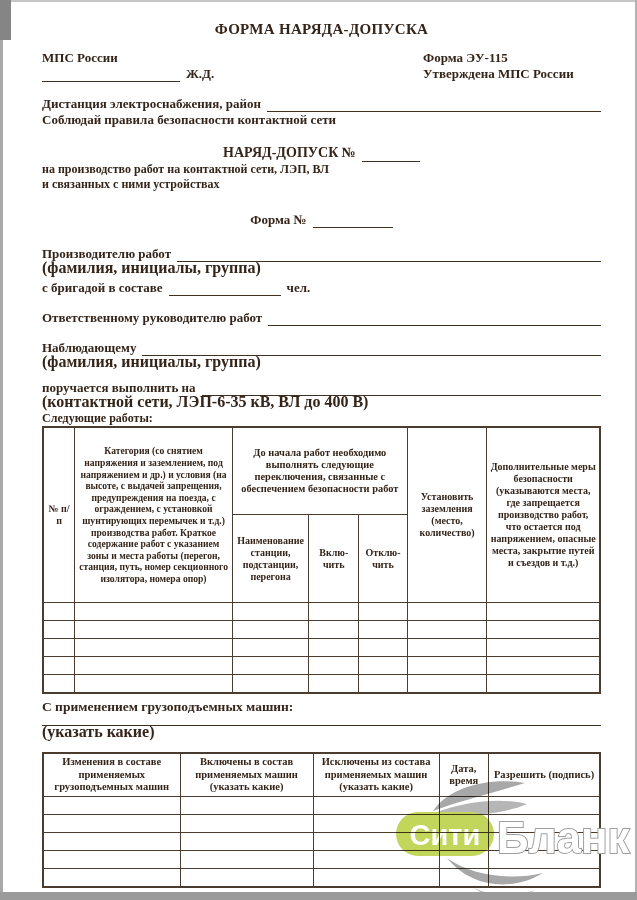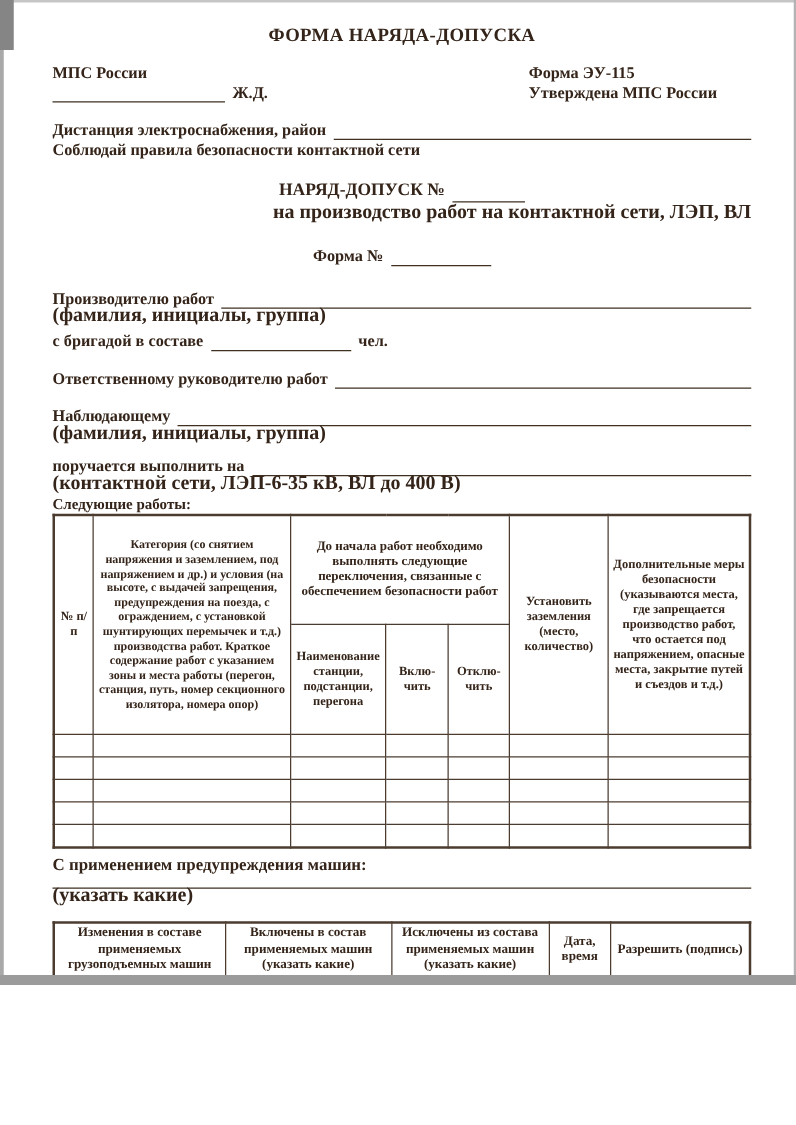--- a/index.html
+++ b/index.html
@@ -1,17 +1,17 @@
 <!DOCTYPE html>
 <html><head>
 <meta charset="utf-8">
 <style>
   html,body{margin:0;padding:0;background:#fff;}
   .page{
-    position:relative;width:637px;height:788px;background:#fff;overflow:hidden;
+    position:relative;width:637px;height:900px;background:#fff;overflow:hidden;
     font-family:"Liberation Serif","DejaVu Serif",serif;
     color:#342419;font-weight:700;box-sizing:border-box;
   }
   
   .edge-top{position:absolute;top:0;left:0;right:0;height:2px;background:#c6c6c6;}
   .edge-left{position:absolute;top:0;left:0;bottom:0;width:3px;background:#a9a9a9;}
   .edge-right{position:absolute;top:0;right:0;bottom:0;width:2px;background:#b3b3b3;}
   .edge-bottom{position:absolute;left:0;right:0;bottom:0;height:8px;background:#9b9b9b;}
   .corner-shade{position:absolute;top:0;left:0;width:11px;height:40px;background:#858585;}
 
@@ -27,21 +27,21 @@
   .row-line{display:flex;align-items:flex-end;font-size:13px;line-height:16px;}
   .row-line .lbl{white-space:nowrap;}
   .row-line .fill{margin-left:6px;}
   .district{margin-top:14px;}
   .safety{font-size:13px;line-height:16px;}
 
   .permit-title{margin-top:16px;text-align:center;font-size:14px;line-height:18px;display:flex;justify-content:center;align-items:flex-end;}
   .uline{display:inline-block;border-bottom:1.5px solid #3f3022;height:14px;}
   .w58{width:58px;margin-left:6px;}
   .w80{width:80px;margin-left:6px;}
-  .purpose{text-align:right;font-size:16px;line-height:15px;}
+  .purpose{text-align:left;font-size:12px;line-height:15px;}
   .request{margin-top:20px;text-align:center;font-size:13px;display:flex;justify-content:center;align-items:flex-end;line-height:16px;}
 
   .hint{text-align:left;font-size:16px;line-height:12px;}
   .hint-left{padding-right:120px;}
   .mt18{margin-top:18px;}.mt14{margin-top:14px;}.mt12{margin-top:12px;text-align:center;}.mt6{margin-top:6px;text-align:center;}
   .brigade .fillshort{flex:0 0 112px;margin:0 6px;border-bottom:1.4px solid #3f3022;height:14px;}
 
   .works-caption{margin-top:2px;font-size:12px;line-height:16px;}
 
   table{border-collapse:collapse;width:100%;table-layout:fixed;}
@@ -89,20 +89,21 @@
       <span class="lbl">Дистанция электроснабжения, район</span>
       <span class="fill"></span>
     </div>
     <div class="safety">Соблюдай правила безопасности контактной сети</div>
 
     <div class="permit-title">
       <span>НАРЯД-ДОПУСК №</span>
       <span class="uline w58"></span>
     </div>
     <div class="purpose">на производство работ на контактной сети, ЛЭП, ВЛ</div>
+    <div class="purpose">и связанных с ними устройствах</div>
 
     <div class="request">
       <span>Форма №</span>
       <span class="uline w80"></span>
     </div>
 
     <div class="row-line mt18">
       <span class="lbl">Производителю работ</span>
       <span class="fill"></span>
     </div>
@@ -199,21 +200,21 @@
             <td></td>
             <td></td>
             <td></td>
             <td></td>
             <td></td>
             <td></td>
           </tr>
         </tbody>
     </table>
 
-    <div class="machines-label">С применением предупреждения машин:</div>
+    <div class="machines-label">С применением грузоподъемных машин:</div>
     <div class="machines-line"></div>
     <div class="hint">(указать какие)</div>
 
     <div class="t2wrap">
       <table class="t2">
         <colgroup>
           <col style="width:24.6%">
             <col style="width:23.9%">
             <col style="width:22.6%">
           <col style="width:8.9%">

